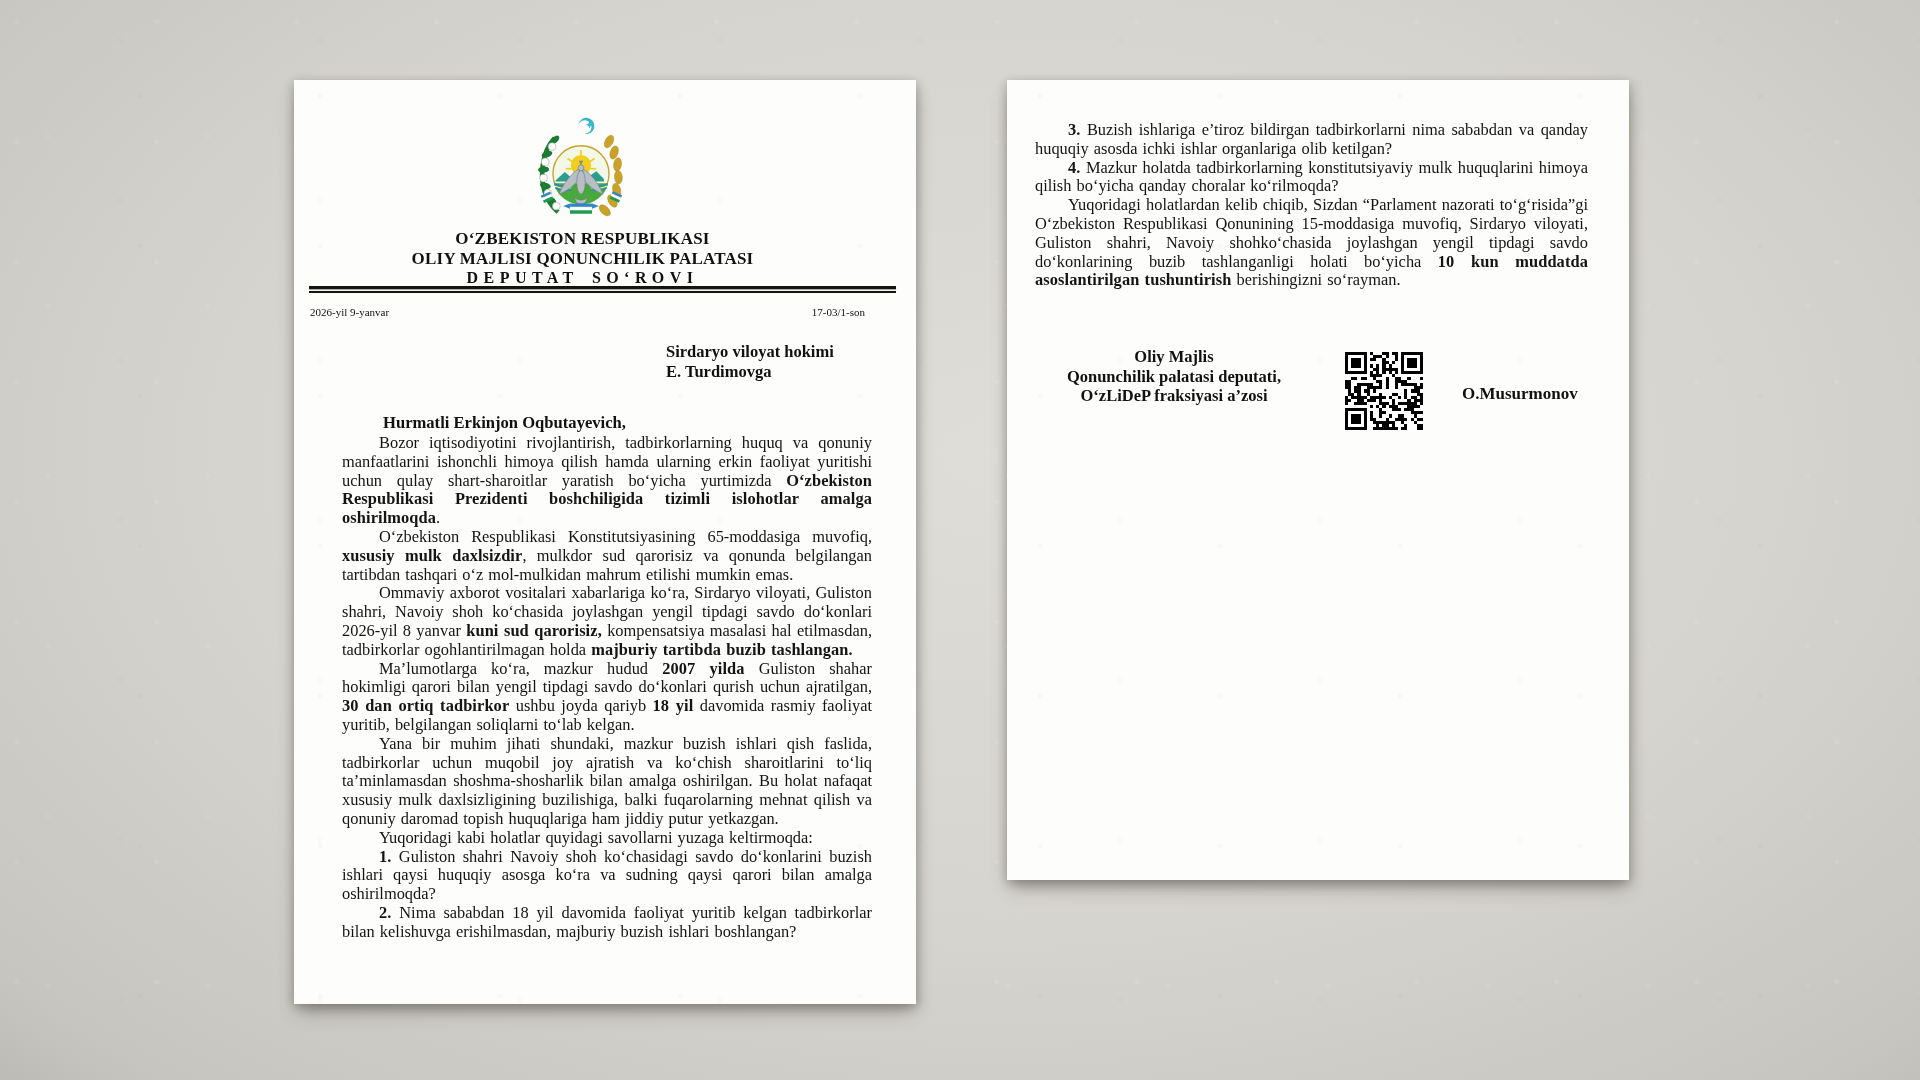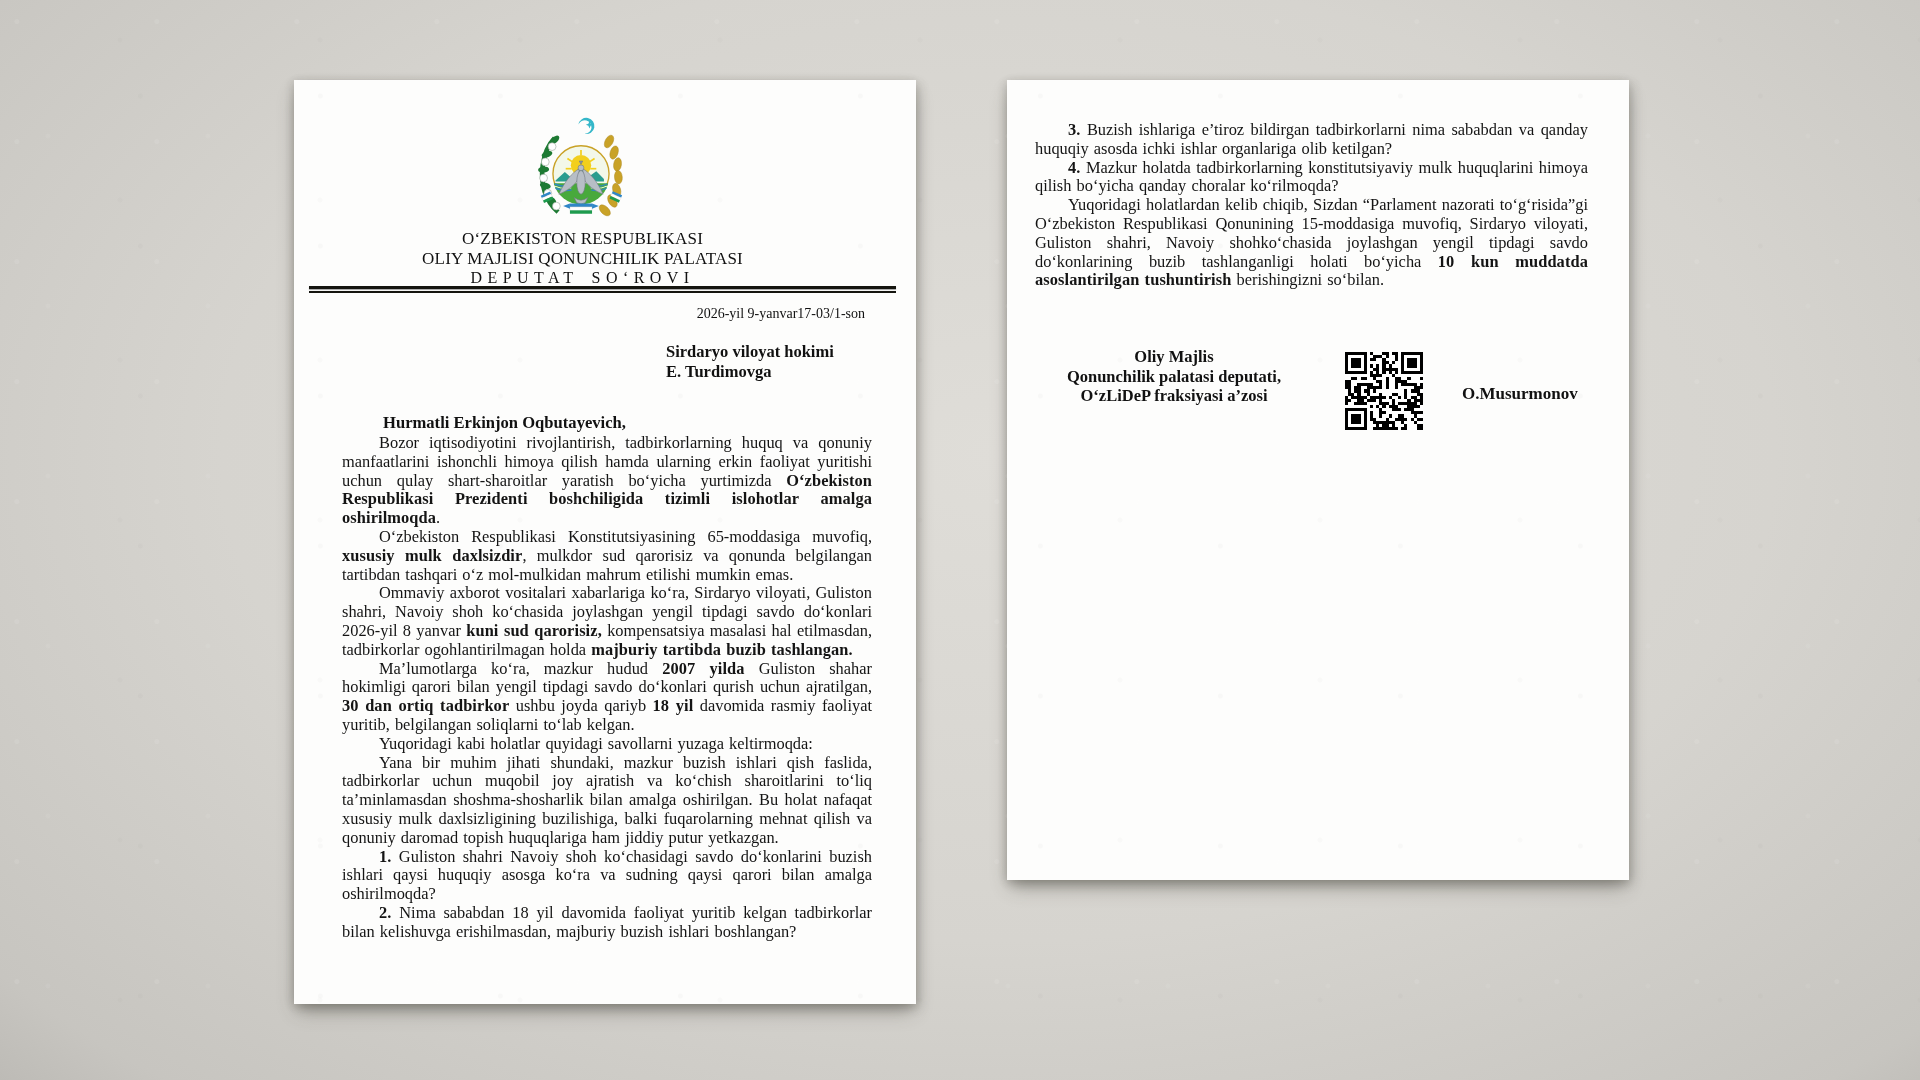--- a/index.html
+++ b/index.html
@@ -22,27 +22,27 @@
   .page{
     position:absolute;width:622px;background:#fdfdfc;color:#111;
     box-shadow:0 10px 18px -4px rgba(70,68,60,.45), 3px 4px 10px rgba(70,68,60,.22), -2px 2px 8px rgba(70,68,60,.15);
   }
   .page-left{left:294px;top:80px;height:924px;}
   .page-right{left:1007px;top:80px;height:800px;}
 
   
   .emblem{position:absolute;top:36px;left:236px;width:102px;height:108px;}
   .header-wrap{position:absolute;top:149px;left:15px;right:60px;text-align:center;
-    font-weight:normal;font-size:17px;line-height:19.5px;letter-spacing:.2px;}
+    font-weight:bold;font-size:17px;line-height:19.5px;letter-spacing:.2px;}
   .header-motto{font-size:16px;letter-spacing:.34em;word-spacing:.25em;}
   .rule{position:absolute;top:206px;left:15px;width:587px;}
   .rule .r1{height:3px;background:#15150f;box-shadow:0 1px 1px rgba(0,0,0,.35);}
   .rule .r2{height:1.6px;background:#15150f;margin-top:2.2px;}
   .meta-row{position:absolute;top:226px;left:16px;right:51px;display:flex;
-    justify-content:flex-end;font-size:14px;margin-left:24px;}
+    justify-content:space-between;font-size:11px;}
   .addressee{position:absolute;top:262px;left:372px;width:230px;
     font-weight:bold;font-size:16.5px;line-height:19.5px;}
   .salutation{position:absolute;top:333px;left:89px;font-weight:bold;font-size:16.6px;}
 
   .body-text{position:absolute;text-align:justify;font-size:16.4px;line-height:18.8px;
     word-spacing:1px;color:#141414;}
   .body-text p{margin:0;text-indent:37px;}
   .body-text b{letter-spacing:.1px;}
   .page-left .body-text{top:354px;left:48px;width:530px;}
   .page-right .body-text{top:41px;left:28px;width:553px;}
@@ -173,32 +173,32 @@
       <div>E. Turdimovga</div>
     </div>
 
     <div class="salutation">Hurmatli Erkinjon Oqbutayevich,</div>
 
     <div class="body-text">
         <p><span>Bozor iqtisodiyotini rivojlantirish, tadbirkorlarning huquq va qonuniy manfaatlarini ishonchli himoya qilish hamda ularning erkin faoliyat yuritishi uchun qulay shart-sharoitlar yaratish bo‘yicha yurtimizda </span><b>O‘zbekiston Respublikasi Prezidenti boshchiligida tizimli islohotlar amalga oshirilmoqda</b><span>.</span></p>
         <p><span>O‘zbekiston Respublikasi Konstitutsiyasining 65-moddasiga muvofiq, </span><b>xususiy mulk daxlsizdir</b><span>, mulkdor sud qarorisiz va qonunda belgilangan tartibdan tashqari o‘z mol-mulkidan mahrum etilishi mumkin emas.</span></p>
         <p><span>Ommaviy axborot vositalari xabarlariga ko‘ra, Sirdaryo viloyati, Guliston shahri, Navoiy shoh ko‘chasida joylashgan yengil tipdagi savdo do‘konlari 2026-yil 8 yanvar </span><b>kuni sud qarorisiz,</b><span> kompensatsiya masalasi hal etilmasdan, tadbirkorlar ogohlantirilmagan holda </span><b>majburiy tartibda buzib tashlangan.</b></p>
         <p><span>Ma’lumotlarga ko‘ra, mazkur hudud </span><b>2007 yilda</b><span> Guliston shahar hokimligi qarori bilan yengil tipdagi savdo do‘konlari qurish uchun ajratilgan, </span><b>30 dan ortiq tadbirkor</b><span> ushbu joyda qariyb </span><b>18 yil</b><span> davomida rasmiy faoliyat yuritib, belgilangan soliqlarni to‘lab kelgan.</span></p>
+        <p><span>Yana bir muhim jihati shundaki, mazkur buzish ishlari qish faslida, tadbirkorlar uchun muqobil joy ajratish va ko‘chish sharoitlarini to‘liq ta’minlamasdan shoshma-shosharlik bilan amalga oshirilgan. Bu holat nafaqat xususiy mulk daxlsizligining buzilishiga, balki fuqarolarning mehnat qilish va qonuniy daromad topish huquqlariga ham jiddiy putur yetkazgan.</span></p>
         <p><span>Yuqoridagi kabi holatlar quyidagi savollarni yuzaga keltirmoqda:</span></p>
-        <p><span>Yana bir muhim jihati shundaki, mazkur buzish ishlari qish faslida, tadbirkorlar uchun muqobil joy ajratish va ko‘chish sharoitlarini to‘liq ta’minlamasdan shoshma-shosharlik bilan amalga oshirilgan. Bu holat nafaqat xususiy mulk daxlsizligining buzilishiga, balki fuqarolarning mehnat qilish va qonuniy daromad topish huquqlariga ham jiddiy putur yetkazgan.</span></p>
         <p><b>1.</b><span> Guliston shahri Navoiy shoh ko‘chasidagi savdo do‘konlarini buzish ishlari qaysi huquqiy asosga ko‘ra va sudning qaysi qarori bilan amalga oshirilmoqda?</span></p>
         <p><b>2.</b><span> Nima sababdan 18 yil davomida faoliyat yuritib kelgan tadbirkorlar bilan kelishuvga erishilmasdan, majburiy buzish ishlari boshlangan?</span></p>
       </div>
   </div>
 
   <div class="page page-right">
     <div class="body-text">
         <p><b>3.</b><span> Buzish ishlariga e’tiroz bildirgan tadbirkorlarni nima sababdan va qanday huquqiy asosda ichki ishlar organlariga olib ketilgan?</span></p>
         <p><b>4.</b><span> Mazkur holatda tadbirkorlarning konstitutsiyaviy mulk huquqlarini himoya qilish bo‘yicha qanday choralar ko‘rilmoqda?</span></p>
-        <p><span>Yuqoridagi holatlardan kelib chiqib, Sizdan “Parlament nazorati to‘g‘risida”gi O‘zbekiston Respublikasi Qonunining 15-moddasiga muvofiq, Sirdaryo viloyati, Guliston shahri, Navoiy shohko‘chasida joylashgan yengil tipdagi savdo do‘konlarining buzib tashlanganligi holati bo‘yicha </span><b>10 kun muddatda asoslantirilgan tushuntirish</b><span> berishingizni so‘bilan.</span></p>
+        <p><span>Yuqoridagi holatlardan kelib chiqib, Sizdan “Parlament nazorati to‘g‘risida”gi O‘zbekiston Respublikasi Qonunining 15-moddasiga muvofiq, Sirdaryo viloyati, Guliston shahri, Navoiy shohko‘chasida joylashgan yengil tipdagi savdo do‘konlarining buzib tashlanganligi holati bo‘yicha </span><b>10 kun muddatda asoslantirilgan tushuntirish</b><span> berishingizni so‘rayman.</span></p>
       </div>
 
     <div class="sig-role">
         <div>Oliy Majlis</div>
         <div>Qonunchilik palatasi deputati,</div>
         <div>O‘zLiDeP fraksiyasi a’zosi</div>
       </div>
 
     <div class="qr">
         <svg viewBox="0 0 25 25" shape-rendering="crispEdges">

